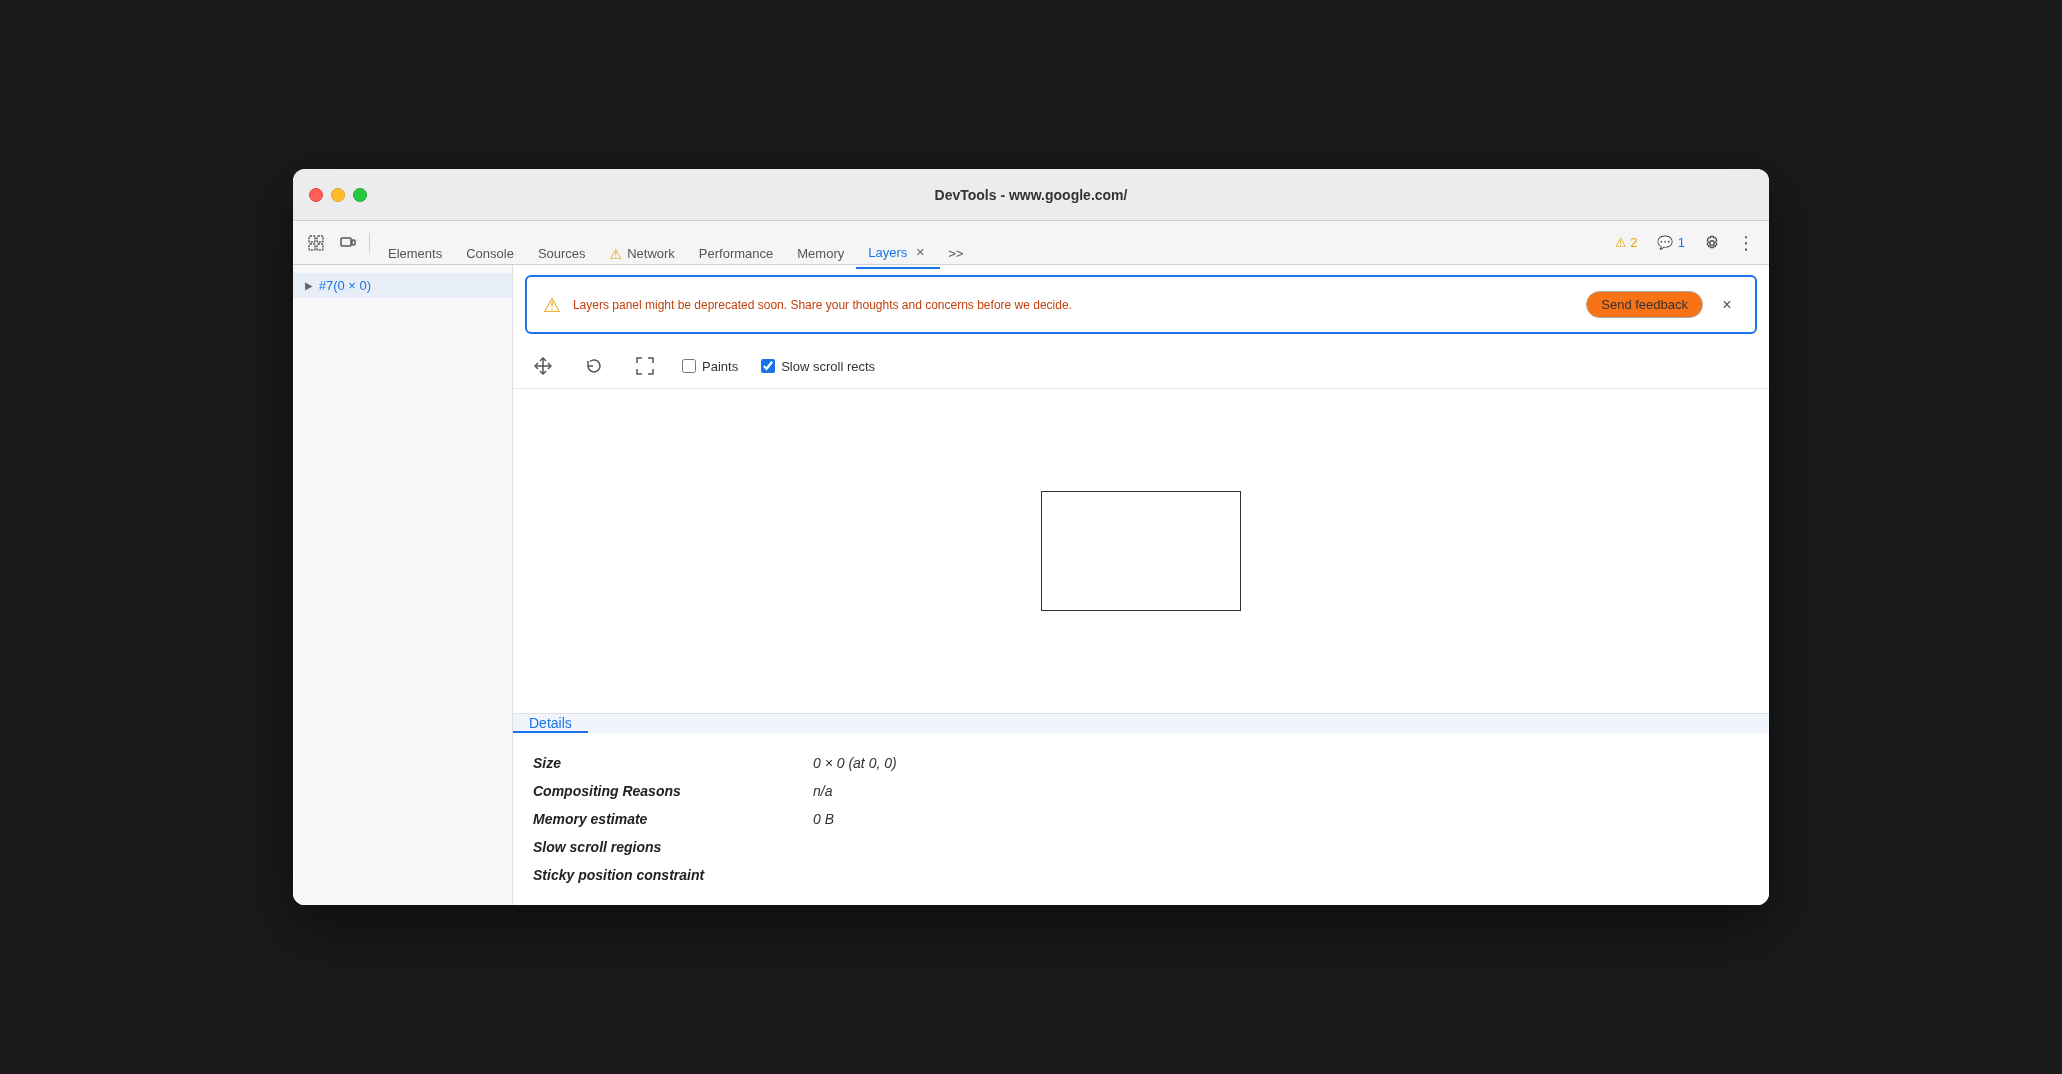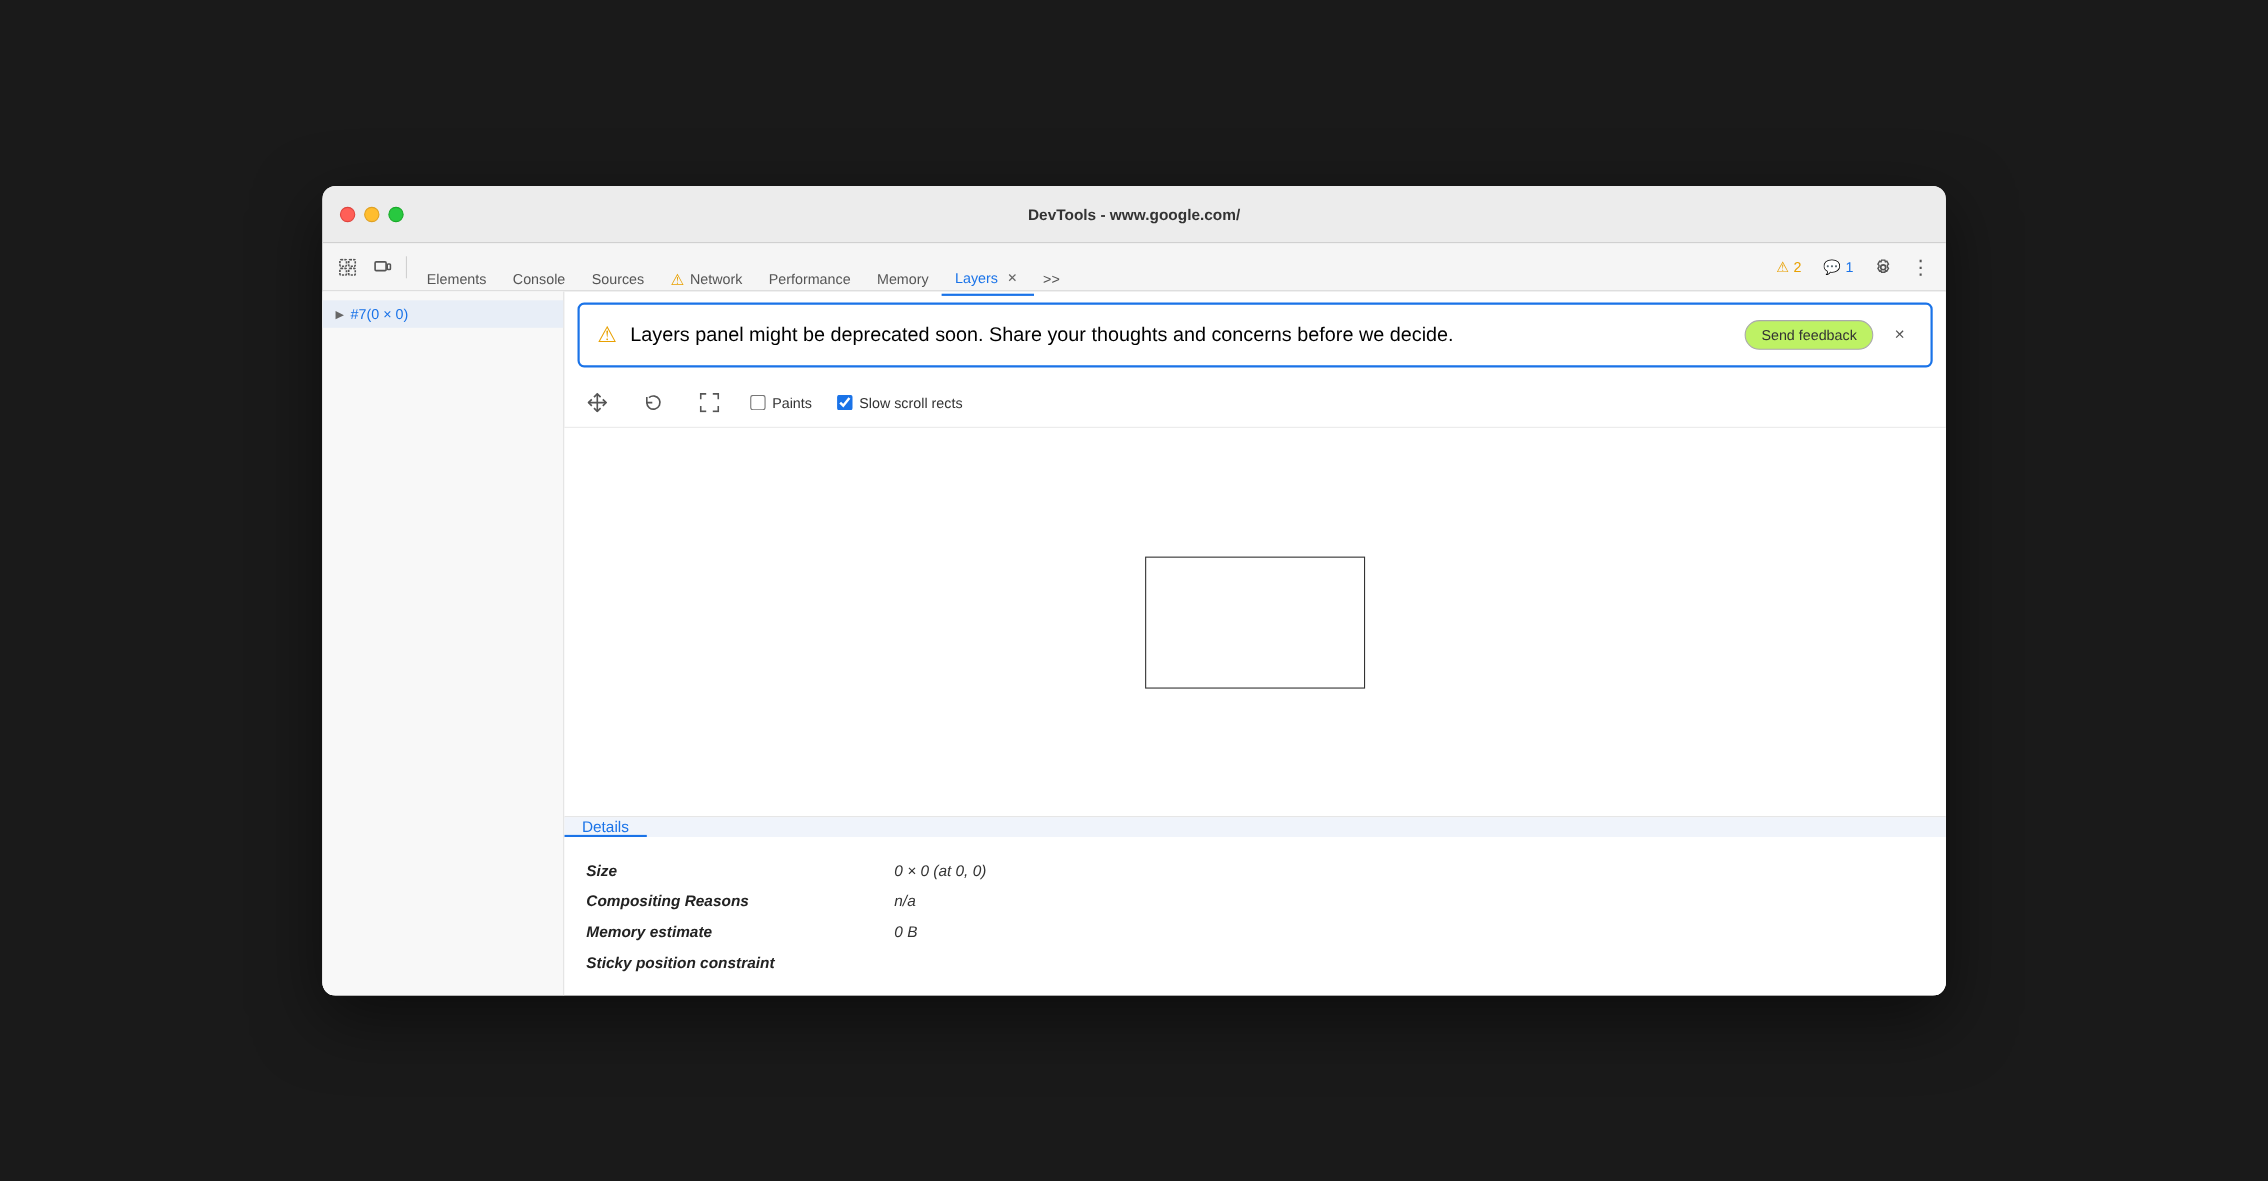--- a/index.html
+++ b/index.html
@@ -195,31 +195,31 @@
       align-items: center;
       gap: 12px;
     }
     .warning-icon {
       color: #e8a000;
       font-size: 20px;
       flex-shrink: 0;
     }
     .warning-text {
       flex: 1;
-      font-size: 18px;
-      color: #000000;
+      font-size: 12px;
+      color: #c2410c;
     }
     .send-feedback-btn {
       border: 1px solid #aaa;
       border-radius: 14px;
       padding: 5px 14px;
       font-size: 13px;
       color: #333;
       cursor: pointer;
-      background: #bef264;
+      background: #f97316;
       white-space: nowrap;
     }
     .banner-close {
       width: 24px;
       height: 24px;
       display: flex;
       align-items: center;
       justify-content: center;
       cursor: pointer;
       color: #555;
@@ -458,20 +458,24 @@
         </div>
         <div class="detail-row">
           <span class="detail-label">Compositing Reasons</span>
           <span class="detail-value">n/a</span>
         </div>
         <div class="detail-row">
           <span class="detail-label">Memory estimate</span>
           <span class="detail-value">0 B</span>
         </div>
         <div class="detail-row">
+          <span class="detail-label">Slow scroll regions</span>
+          <span class="detail-value"></span>
+        </div>
+        <div class="detail-row">
           <span class="detail-label">Sticky position constraint</span>
           <span class="detail-value"></span>
         </div>
       </div>
 
     </div>
   </div>
 </div>
 
 </body></html>

